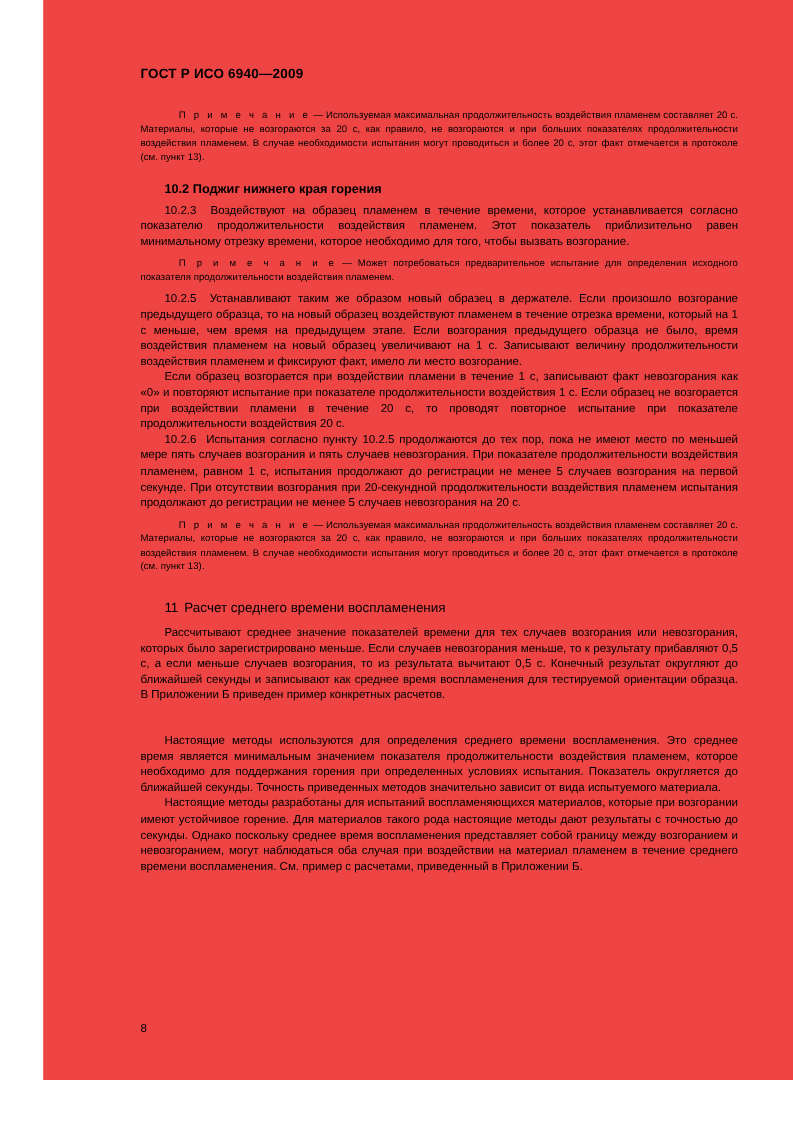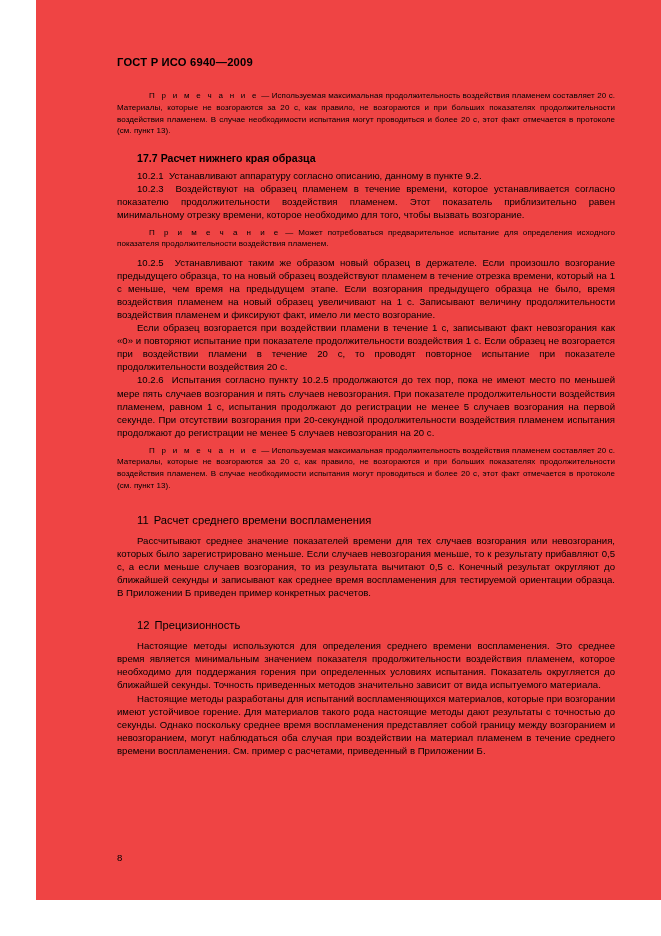--- a/index.html
+++ b/index.html
@@ -99,25 +99,24 @@
 <div class="page">
 
   <div class="content">
 
     <div class="doc-header">ГОСТ Р ИСО 6940—2009</div>
 
     <p class="note"><span class="note-label">П р и м е ч а н и е</span><span> — </span><span>Используемая максимальная продолжительность воздействия пламенем составляет 20 с. Материалы, которые не возгораются за 20 с, как правило, не возгораются и при больших показателях продолжительности воздействия пламенем. В случае необходимости испытания могут проводиться и более 20 с, этот факт отмечается в протоколе (см. пункт 13).</span></p>
 
     <div class="gap-l"></div>
 
-    <p class="section-heading"><span class="num">17.7</span><span>Расчет нижнего края образца</span></p>
+    <p class="section-heading"><span class="num">10.2</span><span>Поджиг нижнего края горения</span></p>
 
     <div class="gap-xs"></div>
 
-    <p class="body-text indent"><span class="nowrap">10.2.1</span>&nbsp;&nbsp;<span>Устанавливают аппаратуру согласно описанию, данному в пункте 9.2.</span></p>
 
 
     <p class="body-text indent"><span class="nowrap">10.2.3</span>&nbsp;&nbsp;<span>Воздействуют на образец пламенем в течение времени, которое устанавливается согласно показателю продолжительности воздействия пламенем. Этот показатель приблизительно равен минимальному отрезку времени, которое необходимо для того, чтобы вызвать возгорание.</span></p>
 
     <div class="gap-s"></div>
 
     <p class="note"><span class="note-label">П р и м е ч а н и е</span><span> — </span><span>Может потребоваться предварительное испытание для определения исходного показателя продолжительности воздействия пламенем.</span></p>
 
     <div class="gap-s"></div>
 
@@ -135,21 +134,20 @@
     <div class="gap-xxl"></div>
 
     <p class="major-heading"><span class="num">11</span><span>Расчет среднего времени воспламенения</span></p>
 
     <div class="gap-s"></div>
 
     <p class="body-text indent">Рассчитывают среднее значение показателей времени для тех случаев возгорания или невозгорания, которых было зарегистрировано меньше. Если случаев невозгорания меньше, то к результату прибавляют 0,5 с, а если меньше случаев возгорания, то из результата вычитают 0,5 с. Конечный результат округляют до ближайшей секунды и записывают как среднее время воспламенения для тестируемой ориентации образца. В Приложении Б приведен пример конкретных расчетов.</p>
 
     <div class="gap-xl"></div>
 
-    <p class="major-heading"><span class="num">12</span><span>Прецизионность</span></p>
 
     <div class="gap-s"></div>
 
     <p class="body-text indent">Настоящие методы используются для определения среднего времени воспламенения. Это среднее время является минимальным значением показателя продолжительности воздействия пламенем, которое необходимо для поддержания горения при определенных условиях испытания. Показатель округляется до ближайшей секунды. Точность приведенных методов значительно зависит от вида испытуемого материала.</p>
 
     <p class="body-text indent">Настоящие методы разработаны для испытаний воспламеняющихся материалов, которые при возгорании имеют устойчивое горение. Для материалов такого рода настоящие методы дают результаты с точностью до секунды. Однако поскольку среднее время воспламенения представляет собой границу между возгоранием и невозгоранием, могут наблюдаться оба случая при воздействии на материал пламенем в течение среднего времени воспламенения. См. пример с расчетами, приведенный в Приложении Б.</p>
 
   </div>
 
   <div class="page-number">8</div>

